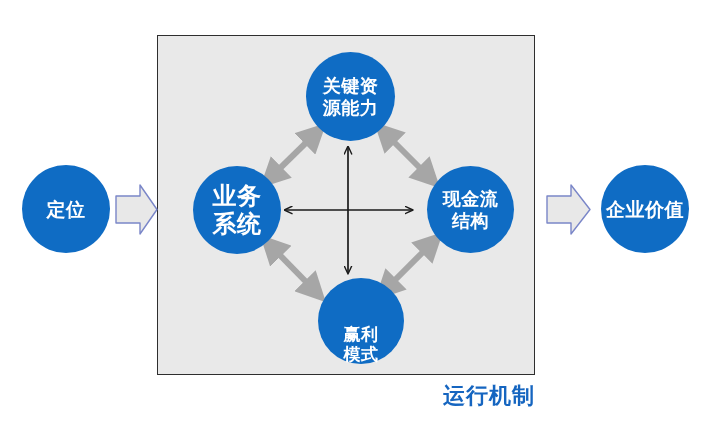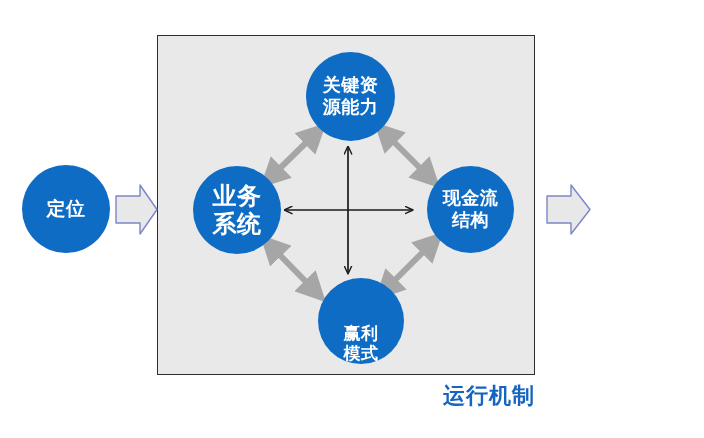--- a/index.html
+++ b/index.html
@@ -28,21 +28,20 @@
     color: #ffffff;
     font-weight: bold;
     line-height: 1.18;
     letter-spacing: 0.5px;
     box-sizing: border-box;
   }
   .circle .lbl {
     display: block;
     width: 100%;
     white-space: pre-line;
-    font-family: Liberation Serif, serif;
   }
 
   
   #circle-positioning {
     left: 22px; top: 165px; width: 88px; height: 88px;
     font-size: 19px;
     align-items: center;
   }
   #circle-enterprise-value {
     left: 601px; top: 165px; width: 88px; height: 88px;
@@ -159,16 +158,19 @@
 模式</span>
   </div>
 
   <svg class="svg-layer" id="block-arrow-layer" viewBox="0 0 704 438">
 
     <path d="M116,196 L140,196 L140,185 L157,209.5 L140,234 L140,223 L116,223 Z" fill="#e8e8e8" stroke="#7a86c8" stroke-width="1.4" stroke-linejoin="round"></path>
 
     <path d="M547,196 L571,196 L571,185 L590,209.5 L571,234 L571,223 L547,223 Z" fill="#e8e8e8" stroke="#7a86c8" stroke-width="1.4" stroke-linejoin="round"></path>
   </svg>
 
+  <div class="circle" id="circle-enterprise-value">
+    <span class="lbl">企业价值</span>
+  </div>
 
   <div id="mechanism-caption">运行机制</div>
 
 </div>
 
 </body></html>

